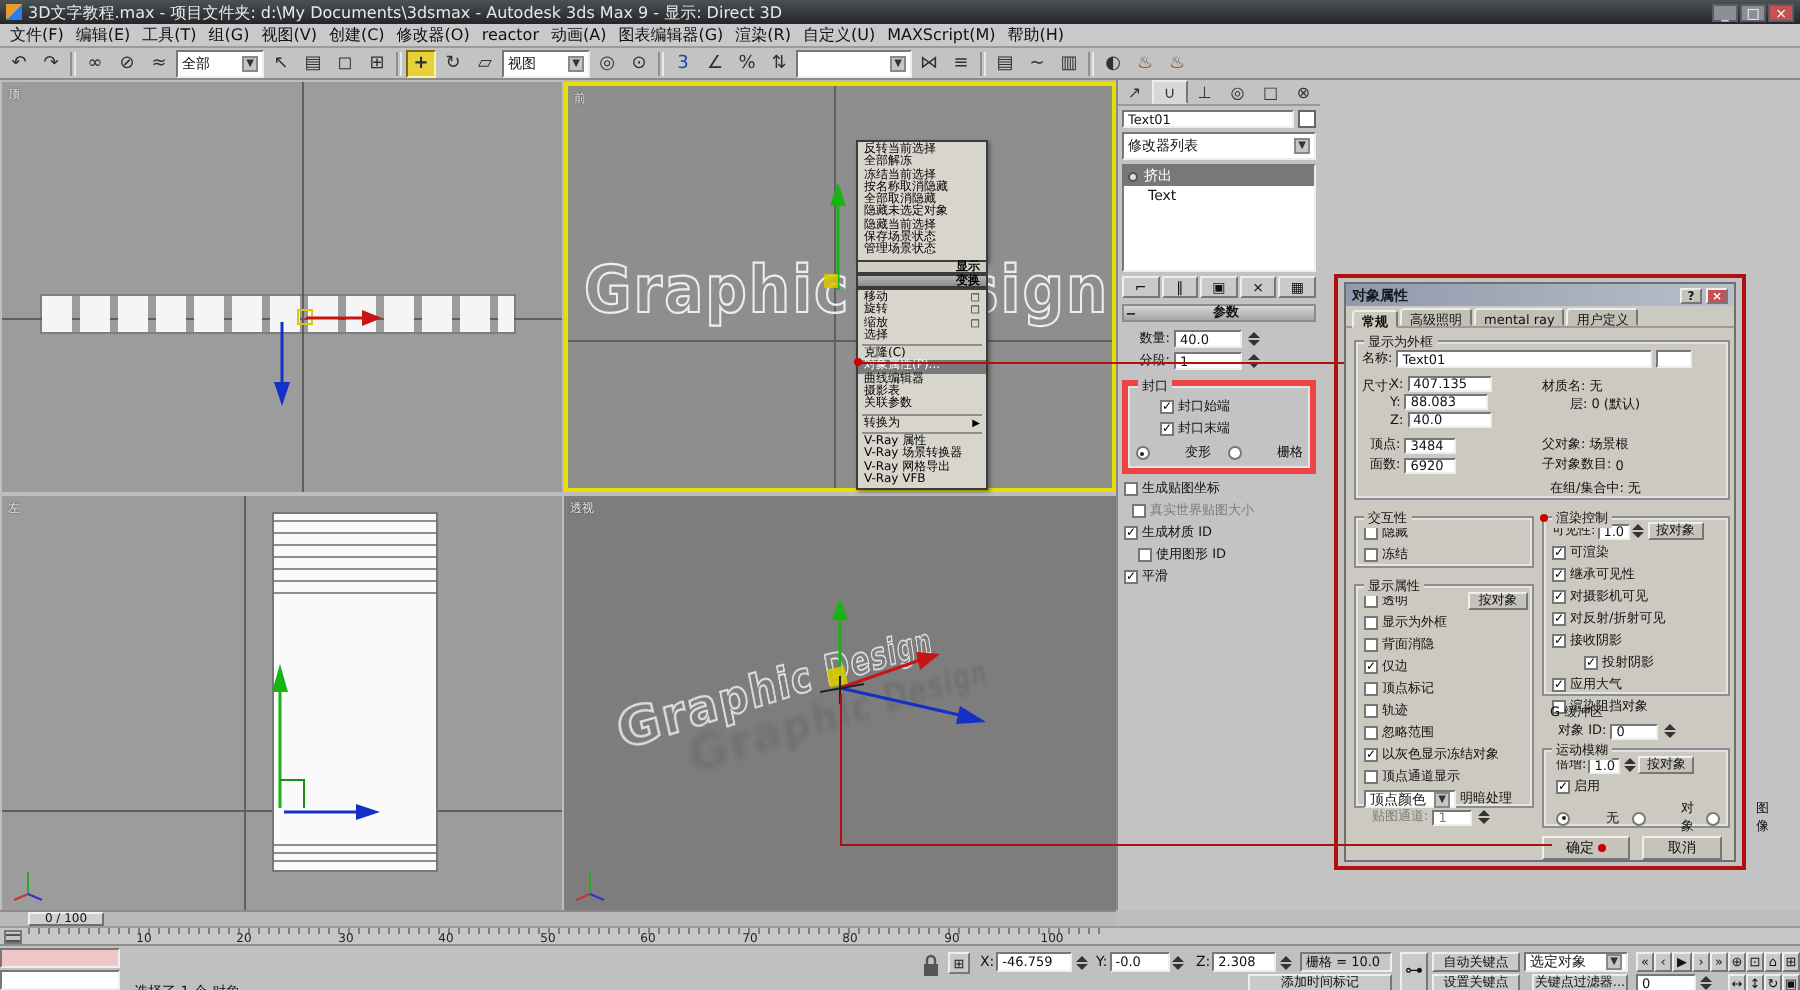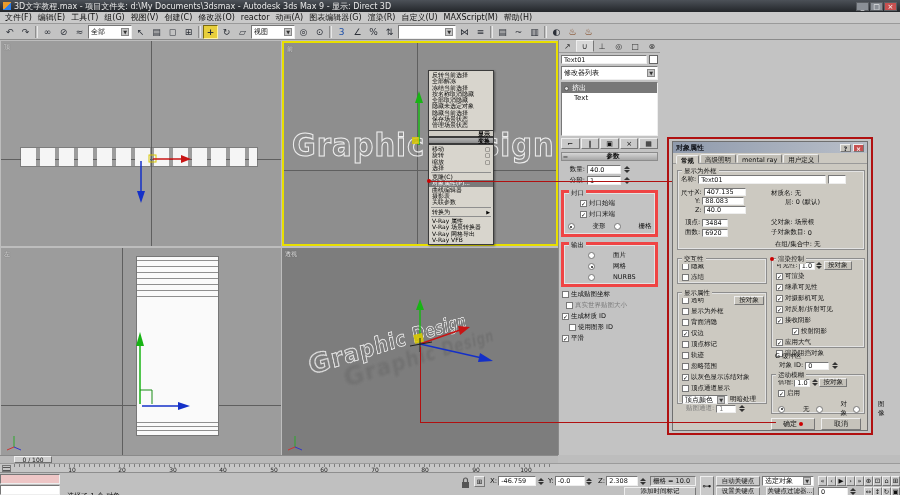--- a/index.html
+++ b/index.html
@@ -325,35 +325,20 @@
       <label class="rado on">
           <span class="rd"></span>
           <span>变形</span>
         </label>
       <label class="rado">
           <span class="rd"></span>
           <span>栅格</span>
         </label>
     </div>
   </div>
-  <div class="grp">
-    <span class="lg">输出</span>
-    <label class="rado" style="margin:1px 0 0 22px">
-        <span class="rd"></span>
-        <span>面片</span>
-      </label>
-    <label class="rado on" style="margin:2px 0 0 22px">
-        <span class="rd"></span>
-        <span>网格</span>
-      </label>
-    <label class="rado" style="margin:2px 0 1px 22px">
-        <span class="rd"></span>
-        <span>NURBS</span>
-      </label>
-  </div>
   <label class="cb" style="margin:3px 0 0 3px">
       <span class="bx"></span>
       <span>生成贴图坐标</span>
     </label>
   <label class="cb gray" style="margin:2px 0 0 7px">
       <span class="bx"></span>
       <span>真实世界贴图大小</span>
     </label>
   <label class="cb on" style="margin:2px 0 0 3px">
       <span class="bx"></span>

